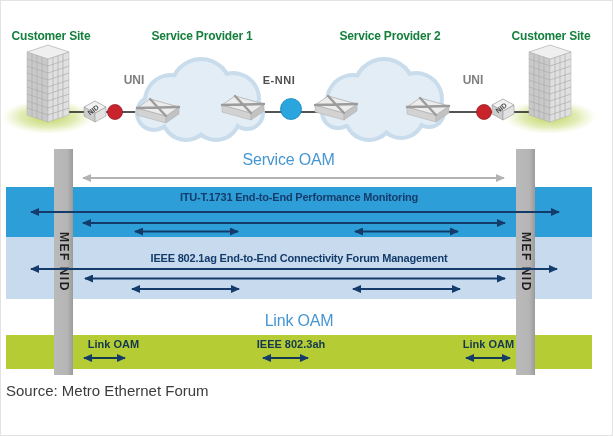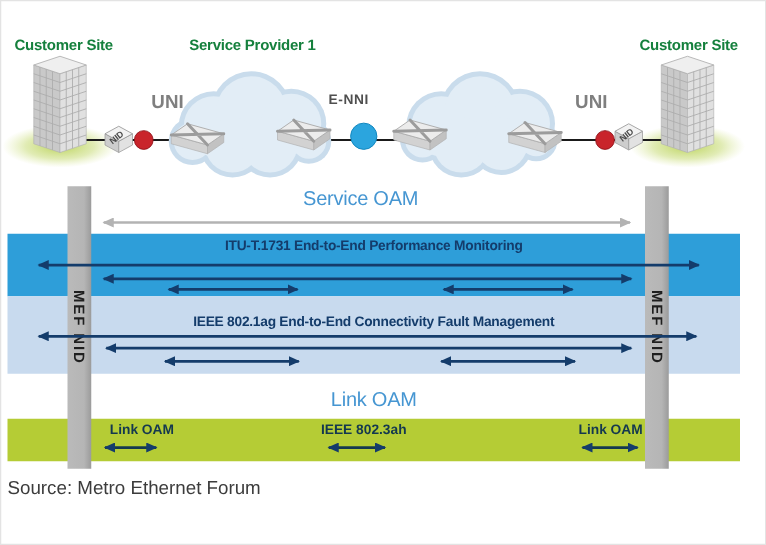--- a/index.html
+++ b/index.html
@@ -3,21 +3,21 @@
 <meta charset="utf-8">
 <style>
   html,body{margin:0;padding:0;background:#fff;}
   .stage{
     position:relative;width:613px;height:436px;background:#ffffff;
     font-family:"Liberation Sans",sans-serif;overflow:hidden;
     border:1px solid #e3e3e3;box-sizing:border-box;
   }
   .abs{position:absolute;}
   .toplabel{font-size:12px;font-weight:bold;color:#15803d;text-align:center;letter-spacing:-0.2px;}
-  .unilabel{font-size:15px;font-weight:bold;color:#7f7f7f;text-align:center;}
+  .unilabel{font-size:12px;font-weight:bold;color:#7f7f7f;text-align:center;}
   .ennilabel{font-size:11px;font-weight:600;color:#4f4f4f;text-align:center;letter-spacing:0.5px;}
   .oam-heading{font-size:16px;font-weight:normal;color:#4696D2;text-align:center;letter-spacing:-0.2px;}
   .band{position:absolute;left:5px;width:586px;}
   .band-title{position:absolute;left:0;right:0;text-align:center;font-size:11px;font-weight:bold;color:#143C6B;letter-spacing:-0.2px;}
   .band-perf{top:186px;height:50px;background:#2E9ED9;}
   .band-cfm{top:236px;height:62px;background:#C8DAEE;}
   .band-link{top:334px;height:34px;background:#B5CC35;}
   .greenlabel{position:absolute;top:3px;font-size:11px;font-weight:bold;color:#14384F;text-align:center;}
   .nidbar{
     position:absolute;top:148px;width:19px;height:226px;
@@ -128,33 +128,34 @@
     <circle cx="114" cy="111" r="7.5" fill="#C9242B" stroke="#8e1118" stroke-width="0.7"></circle>
     <circle cx="483" cy="111" r="7.5" fill="#C9242B" stroke="#8e1118" stroke-width="0.7"></circle>
     <circle cx="290" cy="108" r="10.5" fill="#2BA5DE" stroke="#1187bf" stroke-width="0.8"></circle>
 
     <use href="#bldg"></use>
     <use href="#bldg" transform="translate(502,0)"></use>
   </svg>
 
   <div class="abs toplabel z5" style="left:8px;top:28px;width:84px;">Customer Site</div>
   <div class="abs toplabel z5" style="left:145px;top:28px;width:112px;">Service Provider 1</div>
+  <div class="abs toplabel z5" style="left:333px;top:28px;width:112px;">Service Provider 2</div>
   <div class="abs toplabel z5" style="left:508px;top:28px;width:84px;">Customer Site</div>
   <div class="abs unilabel z5" style="left:118px;top:72px;width:30px;">UNI</div>
   <div class="abs ennilabel z5" style="left:256px;top:73px;width:44px;">E-NNI</div>
   <div class="abs unilabel z5" style="left:457px;top:72px;width:30px;">UNI</div>
 
   <div class="abs oam-heading" style="left:70px;top:150px;width:435px;z-index:2;">Service OAM</div>
 
   <div class="band band-perf">
     <div class="band-title" style="top:4px;text-align:center;">ITU-T.1731 End-to-End Performance Monitoring</div>
   </div>
 
   <div class="band band-cfm">
-    <div class="band-title" style="top:15px;">IEEE 802.1ag End-to-End Connectivity Fault Management</div>
+    <div class="band-title" style="top:15px;">IEEE 802.1ag End-to-End Connectivity Forum Management</div>
   </div>
 
   <div class="abs oam-heading" style="left:80px;top:311px;width:436px;z-index:2;">Link OAM</div>
 
   <div class="band band-link">
     <div class="greenlabel" style="left:65px;width:85px;">Link OAM</div>
     <div class="greenlabel" style="left:235px;width:100px;">IEEE 802.3ah</div>
     <div class="greenlabel" style="left:440px;width:85px;">Link OAM</div>
   </div>
 

